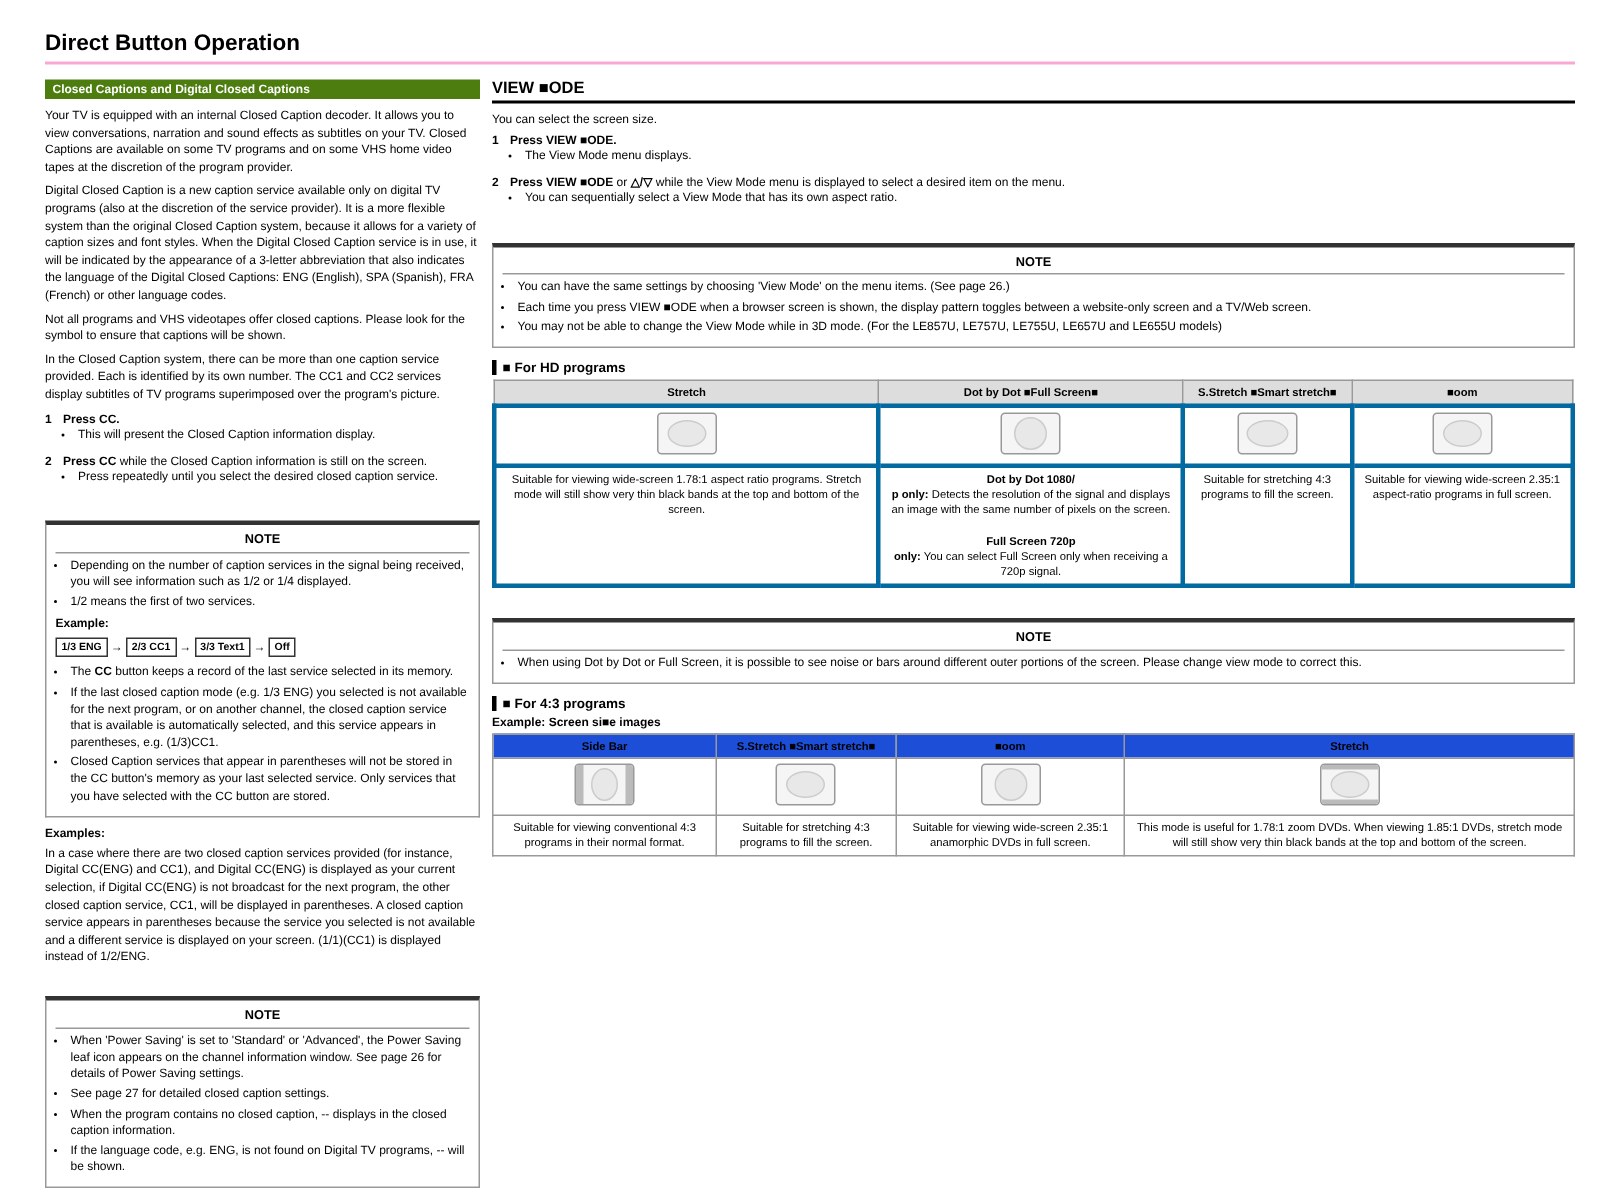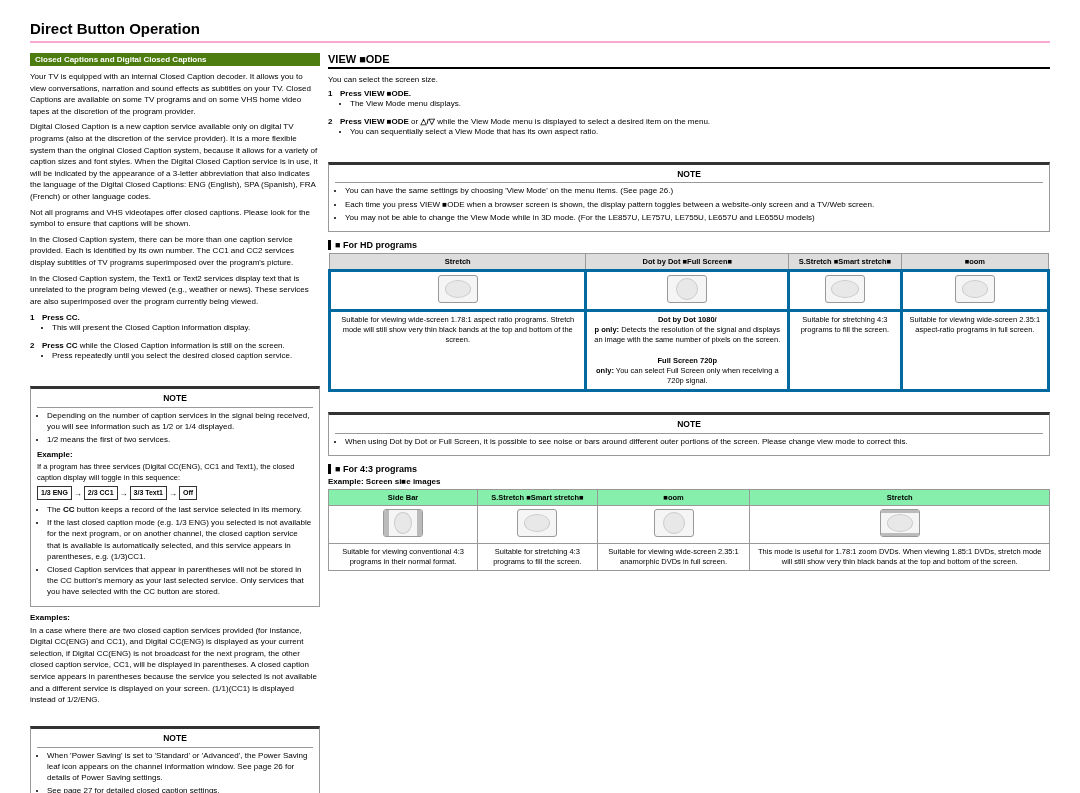--- a/index.html
+++ b/index.html
@@ -187,21 +187,21 @@
     }
 
     
     .four-three-table {
       width: 100%;
       border-collapse: collapse;
       font-size: 7.5px;
     }
 
     .four-three-table th {
-      background: #86efac;
+      background: #1d4ed8;
       border: 1px solid #999;
       padding: 3px 4px;
       text-align: center;
       font-weight: bold;
       font-size: 7.5px;
     }
 
     .four-three-table td {
       border: 1px solid #999;
       padding: 3px 4px;
@@ -263,21 +263,20 @@
 <div class="main-layout">
 
   <div class="left-col">
     <div class="section-header">Closed Captions and Digital Closed Captions</div>
 
     <div class="section-text">
       <p>Your TV is equipped with an internal Closed Caption decoder. It allows you to view conversations, narration and sound effects as subtitles on your TV. Closed Captions are available on some TV programs and on some VHS home video tapes at the discretion of the program provider.</p>
       <p>Digital Closed Caption is a new caption service available only on digital TV programs (also at the discretion of the service provider). It is a more flexible system than the original Closed Caption system, because it allows for a variety of caption sizes and font styles. When the Digital Closed Caption service is in use, it will be indicated by the appearance of a 3-letter abbreviation that also indicates the language of the Digital Closed Captions: ENG (English), SPA (Spanish), FRA (French) or other language codes.</p>
       <p>Not all programs and VHS videotapes offer closed captions. Please look for the  symbol to ensure that captions will be shown.</p>
       <p>In the Closed Caption system, there can be more than one caption service provided. Each is identified by its own number. The CC1 and CC2 services display subtitles of TV programs superimposed over the program's picture.</p>
-      <p>In the Closed Caption system, the Text1 or Text2 services display text that is unrelated to the program being viewed (e.g., weather or news). These services are also superimposed over the program currently being viewed.</p>
     </div>
 
     <div class="numbered-step">
       <span class="step-num">1</span>
       <div>
         <span class="bold">Press CC.</span>
         <ul class="bullet-list">
           <li>This will present the Closed Caption information display.</li>
         </ul>
       </div>
@@ -293,21 +292,20 @@
       </div>
     </div>
 
     <div class="note-box">
       <div class="note-title">NOTE</div>
       <ul class="bullet-list">
         <li>Depending on the number of caption services in the signal being received, you will see information such as 1/2 or 1/4 displayed.</li>
         <li>1/2 means the first of two services.</li>
       </ul>
       <div style="font-size:8px; margin-bottom:2px;"><span class="bold">Example:</span></div>
-      <div style="font-size:7.5px; margin-bottom:3px; line-height:1.4;">If a program has three services (Digital CC(ENG), CC1 and Text1), the closed caption display will toggle in this sequence:</div>
       <div class="caption-sequence">
         <span class="cap-box">1/3 ENG</span>
         <span class="cap-arrow">→</span>
         <span class="cap-box">2/3 CC1</span>
         <span class="cap-arrow">→</span>
         <span class="cap-box">3/3 Text1</span>
         <span class="cap-arrow">→</span>
         <span class="cap-box">Off</span>
       </div>
       <ul class="bullet-list" style="margin-top:4px;">

